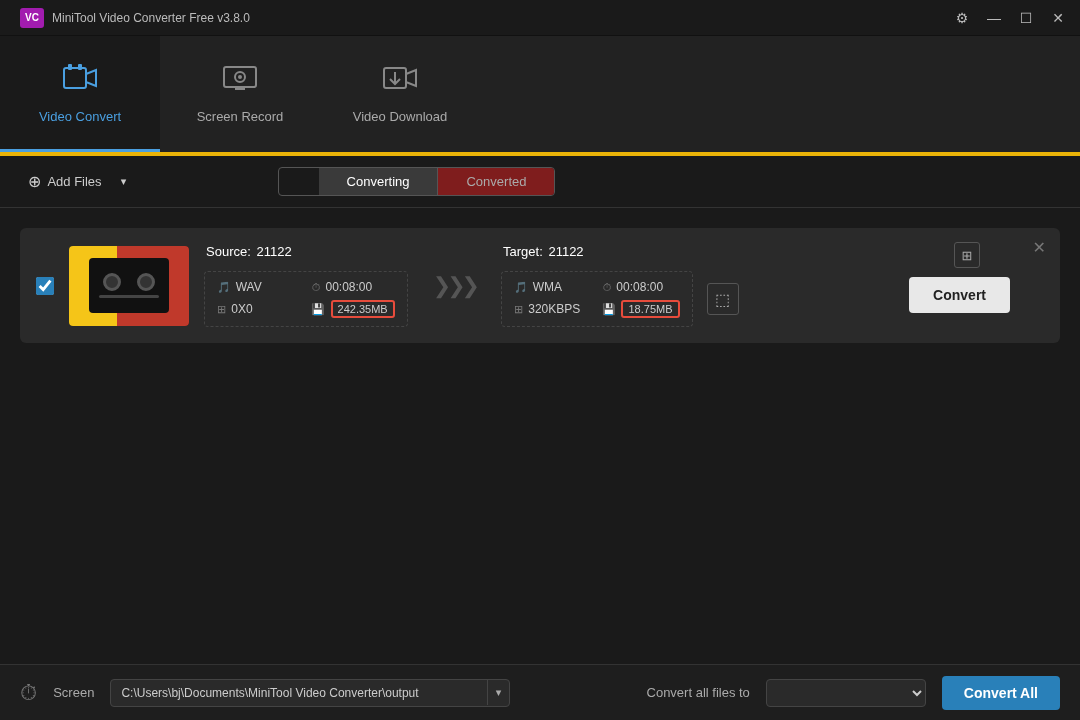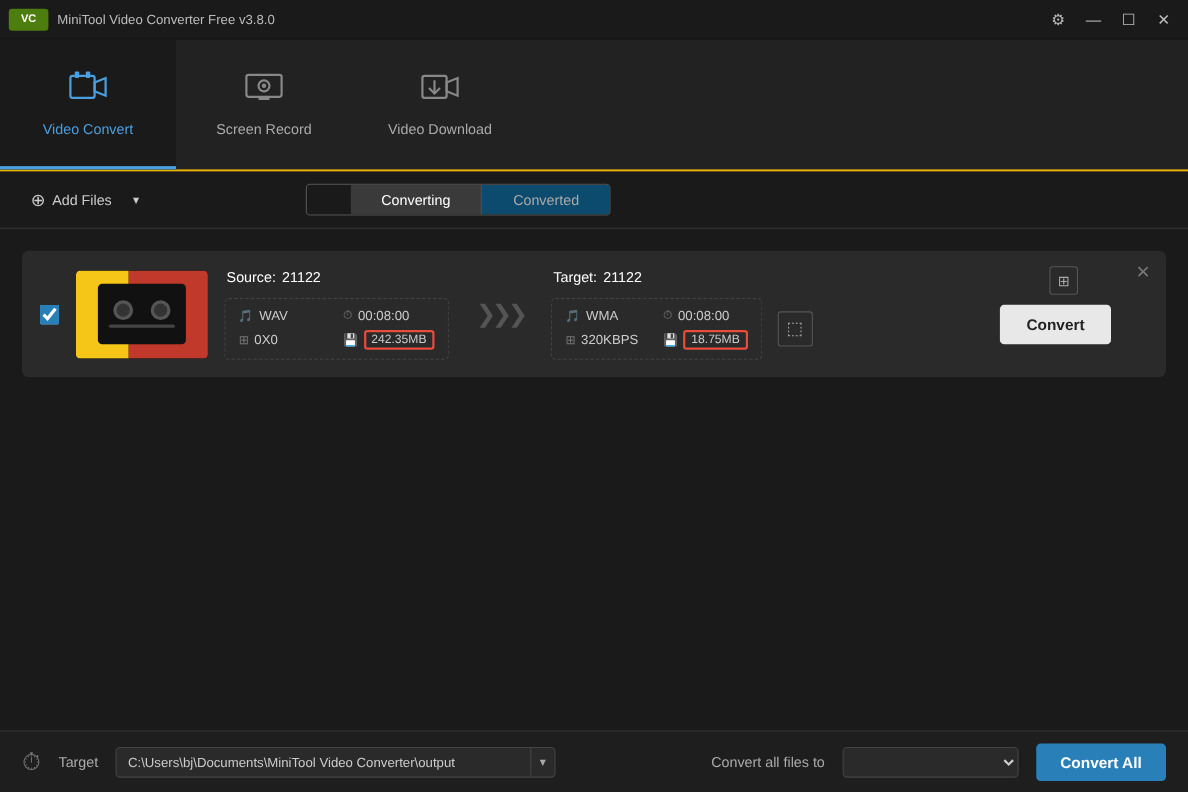--- a/index.html
+++ b/index.html
@@ -22,30 +22,31 @@
       height: 36px;
       padding: 0 8px;
       border-bottom: 1px solid #111;
     }
     #title-bar-left {
       display: flex;
       align-items: center;
       gap: 8px;
     }
     #app-logo {
-      width: 36px;
+      width: 24px;
       height: 20px;
-      background: #4d7c0f;
+      background: #a21caf;
       border-radius: 3px;
       display: flex;
       align-items: center;
       justify-content: center;
       font-size: 10px;
       color: white;
       font-weight: bold;
+      margin-left: 12px;
     }
     #title-text {
       font-size: 12px;
       color: #bbb;
     }
     #title-bar-right {
       display: flex;
       gap: 4px;
     }
     .win-btn {
@@ -60,21 +61,21 @@
       align-items: center;
       justify-content: center;
       border-radius: 3px;
     }
 
     
     #top-nav {
       display: flex;
       background: #222;
       height: 120px;
-      border-bottom: 2px solid #eab308;
+      border-bottom: 4px solid #eab308;
     }
     .nav-item {
       display: flex;
       flex-direction: column;
       align-items: center;
       justify-content: center;
       width: 160px;
       gap: 8px;
       cursor: pointer;
       color: #aaa;
@@ -123,21 +124,21 @@
     }
     #tab-group {
       display: flex;
       margin-left: 140px;
       border: 1px solid #555;
       border-radius: 4px;
       overflow: hidden;
     }
     .tab-btn {
       padding: 6px 28px;
-      background: #0c4a6e;
+      background: #7f1d1d;
       border: none;
       color: #aaa;
       font-size: 13px;
       cursor: pointer;
       border-right: 1px solid #555;
     }
     .tab-btn:last-child { border-right: none; }
     .tab-btn.active {
       background: #3a3a3a;
       color: white;
@@ -562,21 +563,21 @@
     <button class="edit-icon-btn">⊞</button>
 
     <button class="convert-btn" style="position: absolute; right: 50px; bottom: 30px; top: auto; transform: none; margin: 0px;">Convert</button>
 
     <button class="close-card-btn">✕</button>
   </div>
 </div>
 
 <div id="bottom-bar">
   <span id="clock-icon" style="font-size:22px;color:#777;">⏱</span>
-  <span id="output-label">Target</span>
+  <span id="output-label">Screen</span>
   <div id="output-path-container">
     <input type="text" id="output-path" value="C:\Users\bj\Documents\MiniTool Video Converter\output" style="">
     <span id="output-path-arrow">▾</span>
   </div>
   <span id="convert-all-label">Convert all files to</span>
   <select id="convert-all-select">
     <option></option>
   </select>
   <button id="convert-all-btn">Convert All</button>
 </div>

